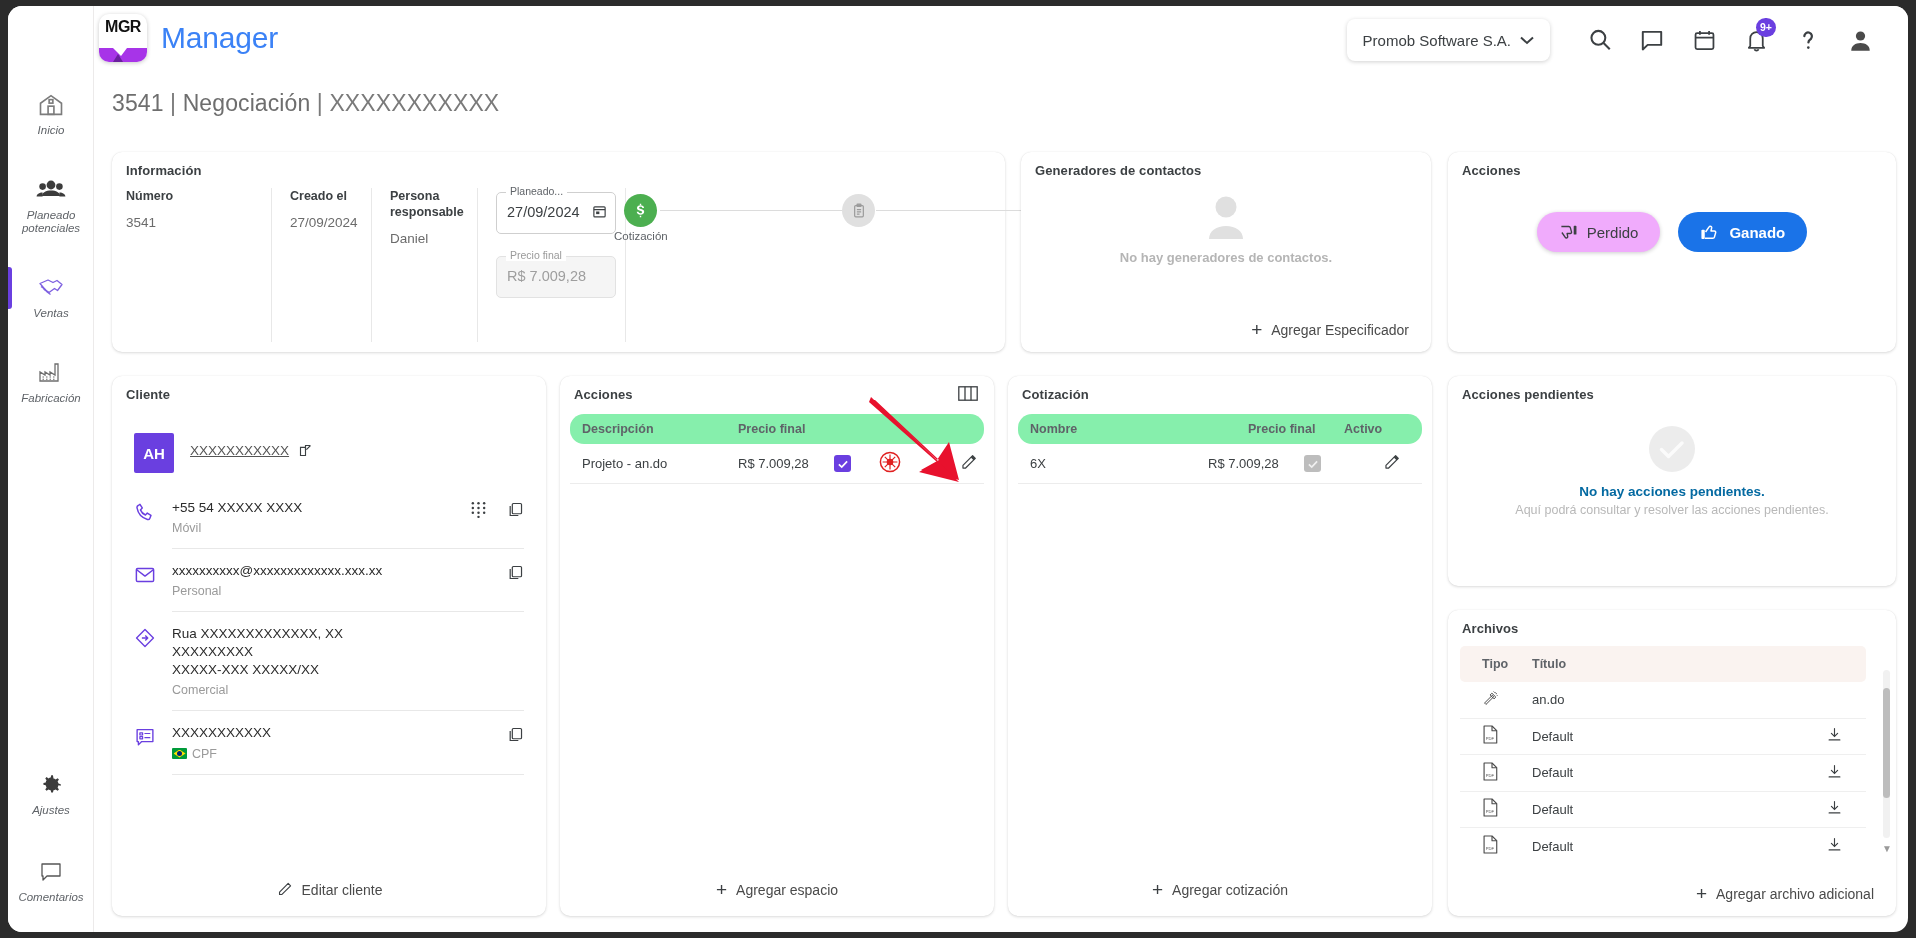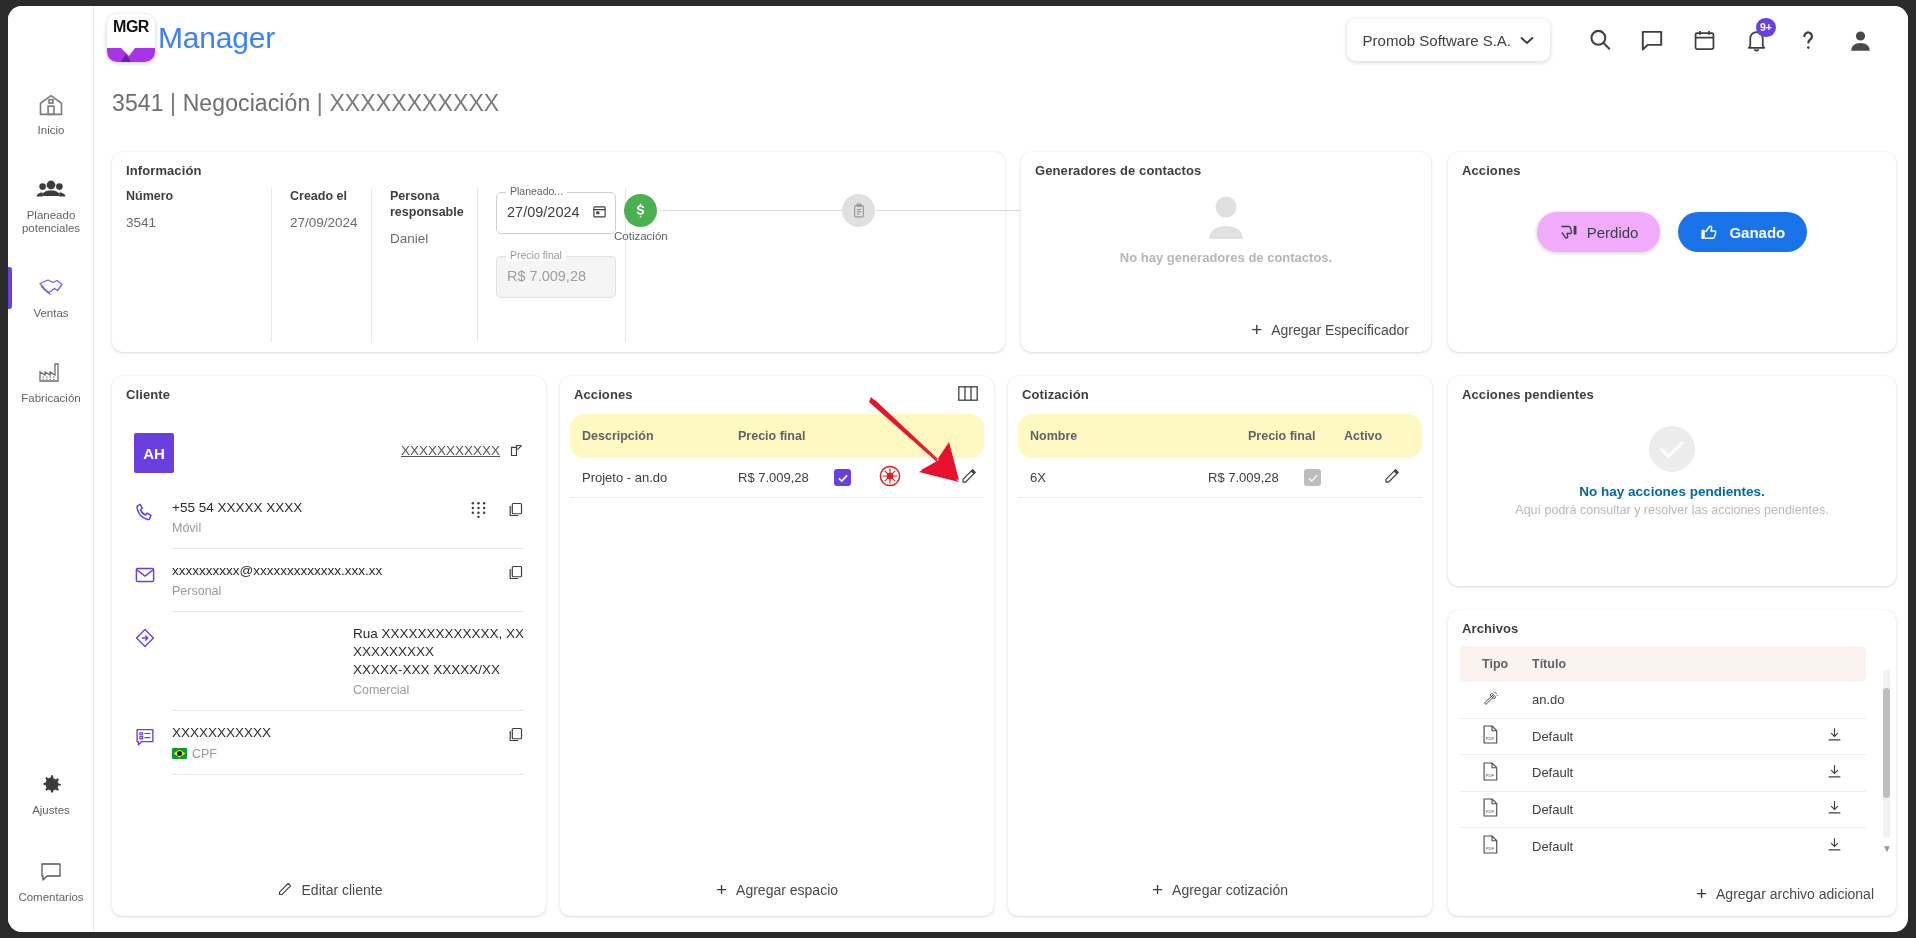--- a/index.html
+++ b/index.html
@@ -15,20 +15,21 @@
     background: #ffffff;
     border-radius: 14px;
     overflow: hidden;
   }
 
   
   .rail {
     position: absolute; left: 0; top: 0; width: 86px; height: 926px;
     background: #ffffff; border-right: 1px solid #eceaea;
     z-index: 5;
+    font-style: italic;
   }
   .rail-item {
     position: relative;
     width: 86px; padding: 10px 2px 6px;
     text-align: center; cursor: pointer;
   }
   .rail-item .ico { display:block; height: 32px; line-height: 32px; }
   .rail-item .ico svg { vertical-align: middle; }
   .rail-label {
     display:block; margin-top: 4px;
@@ -37,21 +38,21 @@
   .rail-item.active::before {
     content:""; position:absolute; left:0; top:6px;
     width: 4px; height: 42px; background:#6a3fe0; border-radius: 0 3px 3px 0;
   }
   .rail-item.active .rail-label { color:#5f6368; }
   .rail-top { padding-top: 72px; }
   .rail-bottom { position:absolute; bottom: 22px; left:0; width:86px; }
 
   
   .header { position:absolute; left:86px; top:0; right:0; height:64px; background:#fff; }
-  .brand { position:absolute; left:13px; top:8px; display:flex; align-items:center; gap:3px; }
+  .brand { position:absolute; left:5px; top:8px; display:flex; align-items:center; gap:14px; }
   .logo-box {
     width:48px; height:48px; border-radius:10px; background:#fff;
     box-shadow:0 1px 4px rgba(0,0,0,.22); overflow:hidden; position:relative;
   }
   .logo-txt {
     position:absolute; top:4px; left:0; width:48px; text-align:center;
     font-family:"Liberation Sans", sans-serif; font-weight:bold; font-size:16px;
     letter-spacing:-.5px; color:#111;
   }
   .brand-name { font-size:30px; color:#3b82f6; font-weight:400; letter-spacing:-.2px;}
@@ -144,21 +145,21 @@
   .btn-ghost { background:#f0abfc; color:#3c4043; box-shadow:0 1px 4px rgba(0,0,0,.2); }
   .btn-primary { background:#1a73e8; color:#fff; font-weight:bold; }
 
   
   #cli-card { left:104px; top:370px; width:434px; height:540px; }
   .cli-avatar {
     width:40px; height:40px; background:#6a3fe0; color:#fff;
     display:flex; align-items:center; justify-content:center;
     font-size:15px; font-weight:bold; border-radius:2px;
   }
-  .cli-row { display:flex; align-items:flex-start; gap:16px; padding:13px 0;justify-content:space-between; }
+  .cli-row { display:flex; align-items:flex-start; gap:16px; padding:13px 0; }
   .cli-sep { height:1px; background:#e8e8e8; margin-left:38px; }
   .cli-main { font-size:13.5px; color:#2b2b2b; line-height:18px; }
   .cli-sub { font-size:12.5px; color:#9a9a9a; margin-top:4px; }
   .cli-link { font-size:13.5px; color:#555; text-decoration:underline; }
   .cli-acts { margin-left:auto; display:flex; align-items:center; gap:20px; padding-top:2px; }
   .flag {
     display:inline-block; width:15px; height:11px; background:#009b3a;
     position:relative; vertical-align:-1px; margin-right:5px; border-radius:1px;
   }
   .flag::before{
@@ -168,22 +169,22 @@
   }
   .flag::after{
     content:""; position:absolute; left:5px; top:3px; width:5px; height:5px;
     border-radius:50%; background:#002776;
   }
 
   
   #esp-card { left:552px; top:370px; width:434px; height:540px; }
   #cot-card { left:1000px; top:370px; width:424px; height:540px; }
   .tbl-head {
-    display:flex; align-items:center; height:44px;
-    background:#fef9c3; border-radius:14px;
+    display:flex; align-items:center; height:30px;
+    background:#86efac; border-radius:14px;
     font-size:12.5px; font-weight:bold; color:#5f6368;
   }
   .tbl-row {
     display:flex; align-items:center; height:40px;
     border-bottom:1px solid #ececec; font-size:13px; color:#3c4043;
   }
   .cb {
     width:17px; height:17px; border-radius:3px;
     display:flex; align-items:center; justify-content:center; color:#fff;
   }

